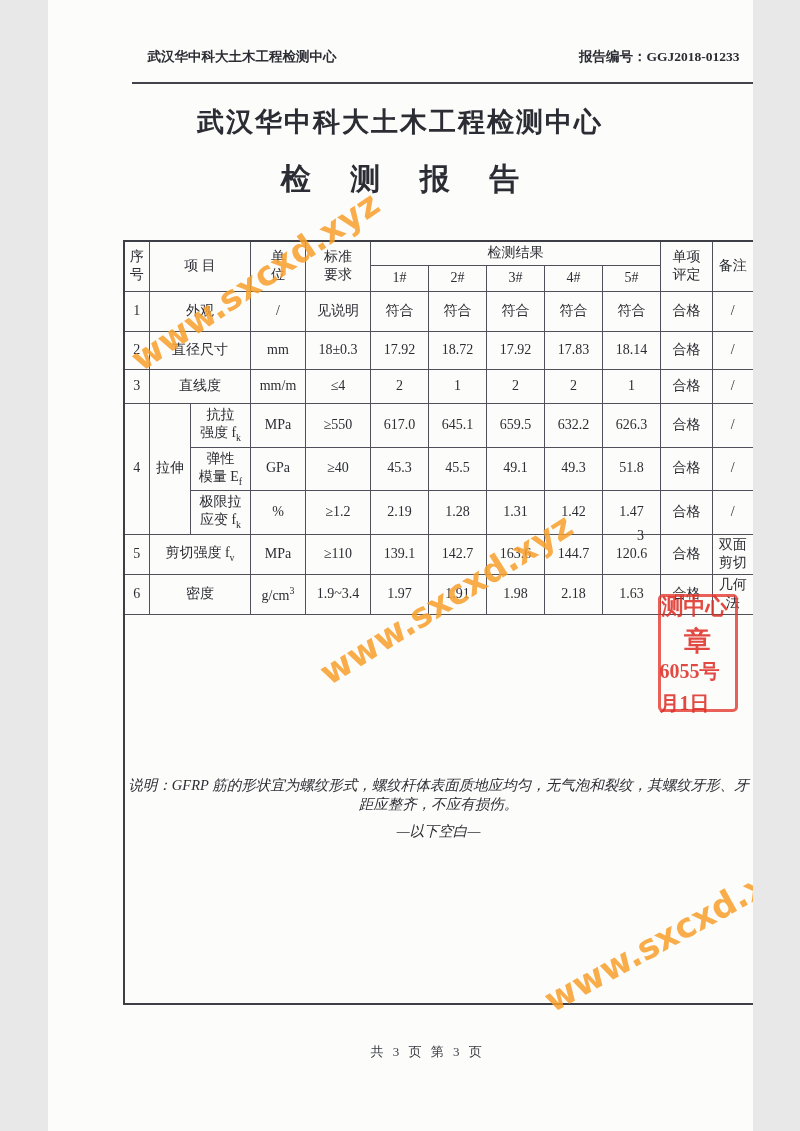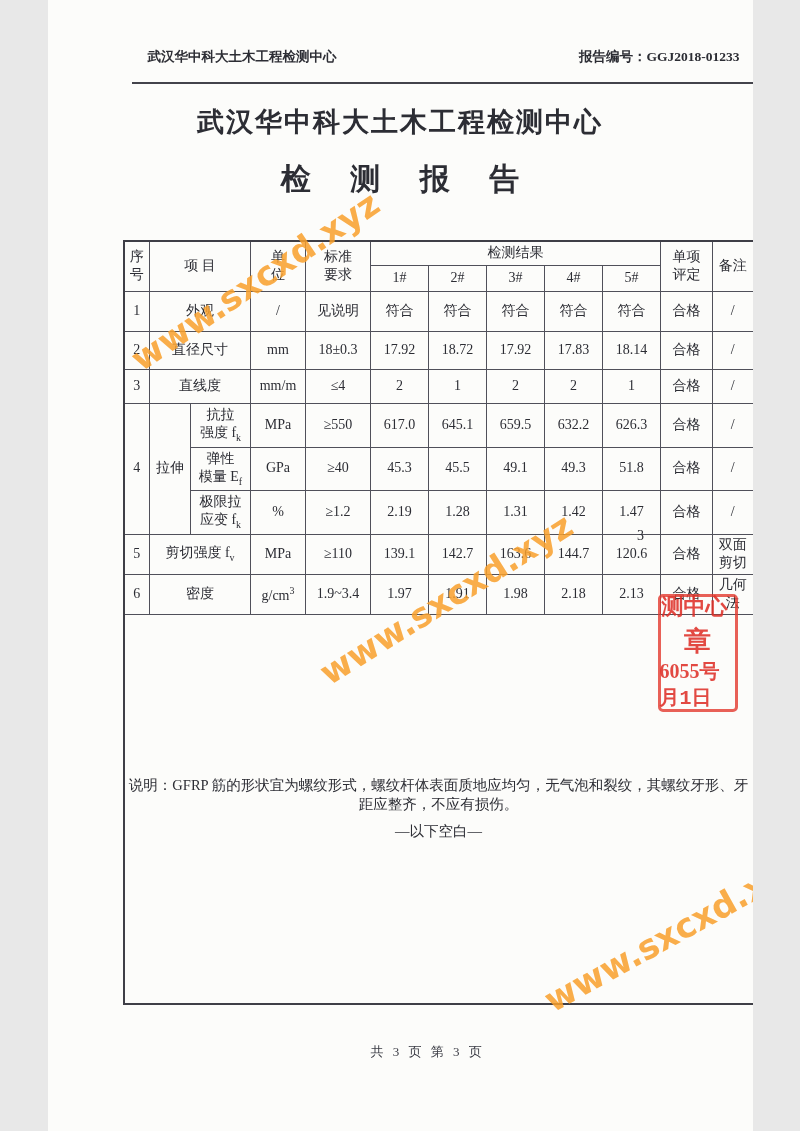--- a/index.html
+++ b/index.html
@@ -24,33 +24,33 @@
     border-collapse:collapse; table-layout:fixed; font-size:14px;
     border:2px solid #3e3e46; }
   table.report td { border:1px solid #50505a; text-align:center; vertical-align:middle;
     padding:0; line-height:1.3; overflow:visible; }
   .ml { white-space:pre-line; }
   sub { font-size:10px; }
   sup { font-size:10px; }
   td.rel { position:relative; }
   .ovf { position:absolute; bottom:-12px; right:16px; font-size:14px; background:transparent; z-index:3; }
   td.note-cell { text-align:left; vertical-align:top; padding:5px 4px 0 3px;
-    font-size:14.5px; line-height:1.8; }
+    font-size:14.5px; line-height:1.8;font-style:italic; }
   .blank-marker { display:block; margin-top:8px; }
 
   .footer { position:absolute; top:1043px; left:0; width:760px; text-align:center;
     font-size:13px; letter-spacing:3px; color:#3a3b44; }
 
   .stamp { position:absolute; left:610px; top:594px; width:80px; height:118px;
     border:3px solid rgba(226,56,46,.8); border-radius:5px;
     color:rgba(222,48,40,.88); font-weight:bold; z-index:5; }
   .stamp .st1 { position:absolute; top:-5px; left:1px; font-size:22px; white-space:nowrap;text-align:center; }
   .stamp .st2 { position:absolute; top:26px; left:0; width:100%; text-align:center; font-size:27px; }
   .stamp .st3 { position:absolute; top:61px; left:-1px; font-size:20px; white-space:nowrap;text-align:center; }
-  .stamp .st4 { position:absolute; top:87px; left:-1px; font-size:20px; white-space:nowrap;font-family:Liberation Mono, monospace; }
+  .stamp .st4 { position:absolute; top:93px; left:-1px; font-size:20px; white-space:nowrap; }
 
   .wm { position:absolute; color:#f9a02c; opacity:.85; z-index:9;
     font-family:"DejaVu Sans",sans-serif; font-weight:bold; font-size:34px;
     white-space:nowrap; pointer-events:none; }
   .wm1 { left:207px; top:281px; transform:translate(-50%,-50%) rotate(-34deg); }
   .wm2 { left:398px; top:599px; transform:translate(-50%,-50%) rotate(-32deg); }
   .wm3 { left:626px; top:932px; transform:translate(-50%,-50%) rotate(-29deg); }
 </style>
 </head>
 <body>
@@ -205,21 +205,21 @@
 
     <tr style="height:40px">
       <td>6</td>
       <td colspan="2">密度</td>
       <td><span>g/cm</span><sup>3</sup></td>
       <td>1.9~3.4</td>
       <td>1.97</td>
       <td>1.91</td>
       <td>1.98</td>
       <td>2.18</td>
-      <td>2.13</td>
+      <td>1.63</td>
       <td>合格</td>
       <td class="ml">几何
 法</td>
     </tr>
 
     <tr style="height:390px">
       <td colspan="12" class="note-cell">
         <span>说明：GFRP 筋的形状宜为螺纹形式，螺纹杆体表面质地应均匀，无气泡和裂纹，其螺纹牙形、牙距应整齐，不应有损伤。</span>
         <span class="blank-marker">—以下空白—</span>
       </td>

